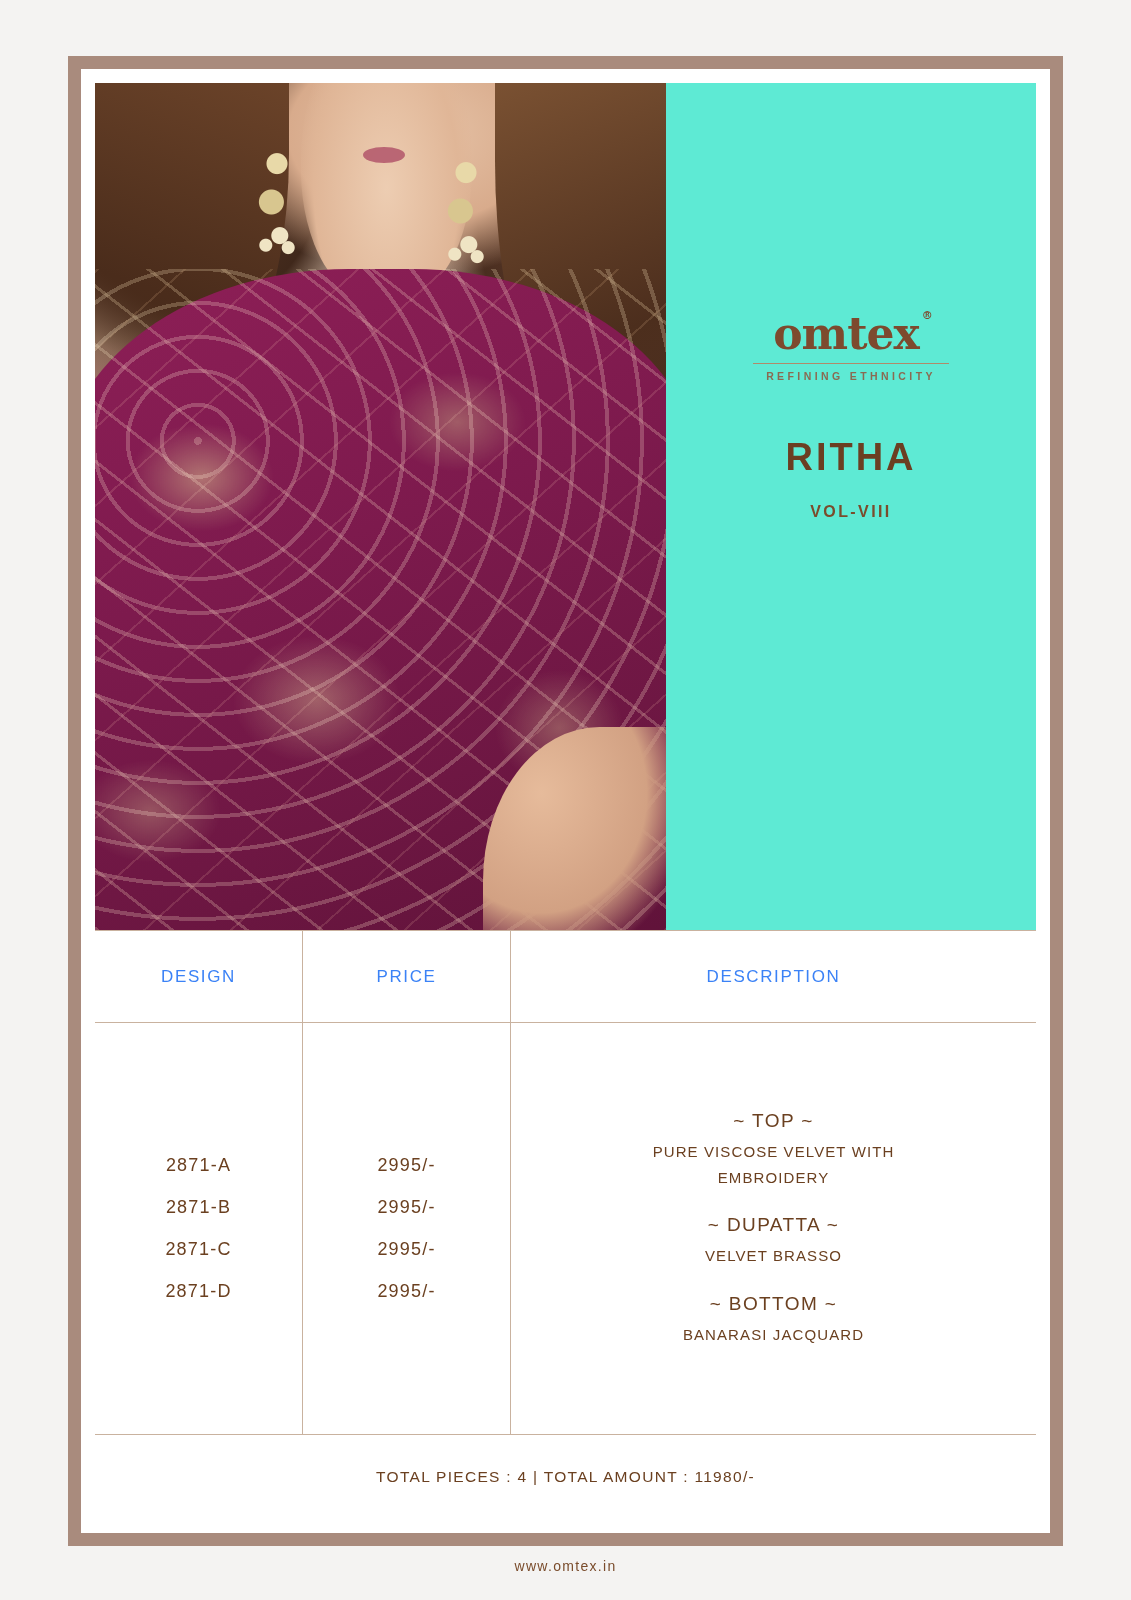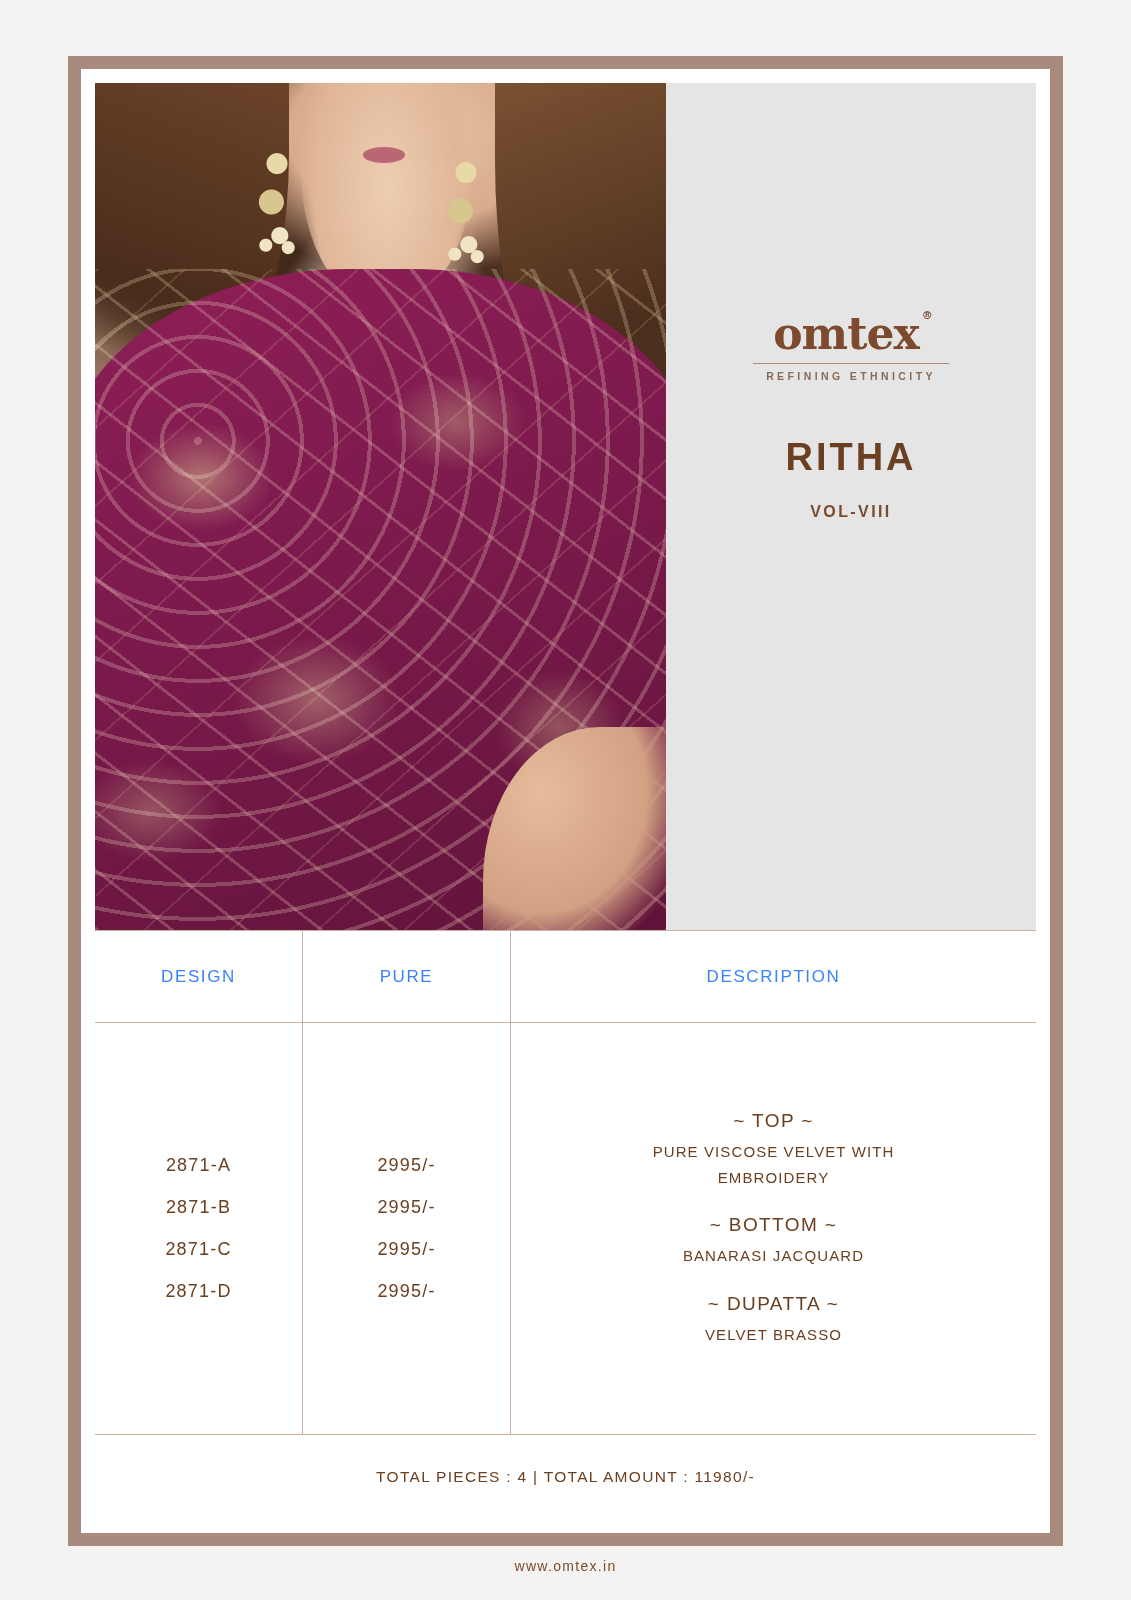--- a/index.html
+++ b/index.html
@@ -133,21 +133,21 @@
     position: absolute;
     right: -2%;
     bottom: -2%;
     width: 34%;
     height: 26%;
     background: radial-gradient(ellipse at 30% 30%, #e6bb9b 0%, #d2a183 55%, rgba(210,161,131,0) 80%);
     border-top-left-radius: 60% 70%;
   }
   .brand-col {
     flex: 1 1 auto;
-    background: #e5e5e5;
+    background: #5eead4;
     display: flex;
     flex-direction: column;
     align-items: center;
     justify-content: center;
     padding-bottom: 180px;
   }
   .logo-wrap { text-align: center; }
   .logo-mark {
     font-family: "DejaVu Serif", serif;
     font-size: 44px;
@@ -310,21 +310,21 @@
             <div class="logo-tagline">REFINING ETHNICITY</div>
           </div>
           <div class="series-name">RITHA</div>
           <div class="series-vol">VOL-VIII</div>
         </div>
       </div>
 
       <div class="table">
         <div class="thead">
           <div class="col-design th">DESIGN</div>
-          <div class="col-price th">PURE</div>
+          <div class="col-price th">PRICE</div>
           <div class="col-desc th">DESCRIPTION</div>
         </div>
 
         <div class="tbody">
           <div class="col-design">
             <div class="cells">
               <div class="cell">2871-A</div>
               <div class="cell">2871-B</div>
               <div class="cell">2871-C</div>
               <div class="cell">2871-D</div>
@@ -338,26 +338,26 @@
               <div class="cell">2995/-</div>
             </div>
           </div>
           <div class="col-desc">
             <div class="desc-block">
               <div class="desc-group">
                 <div class="desc-title">~ TOP ~</div>
                 <div class="desc-text">PURE VISCOSE VELVET WITH EMBROIDERY</div>
               </div>
               <div class="desc-group">
+                <div class="desc-title">~ DUPATTA ~</div>
+                <div class="desc-text">VELVET BRASSO</div>
+              </div>
+              <div class="desc-group">
                 <div class="desc-title">~ BOTTOM ~</div>
                 <div class="desc-text">BANARASI JACQUARD</div>
-              </div>
-              <div class="desc-group">
-                <div class="desc-title">~ DUPATTA ~</div>
-                <div class="desc-text">VELVET BRASSO</div>
               </div>
             </div>
           </div>
         </div>
 
         <div class="total-row">TOTAL PIECES : 4 | TOTAL AMOUNT : 11980/-</div>
       </div>
 
     </div>
   </div>

